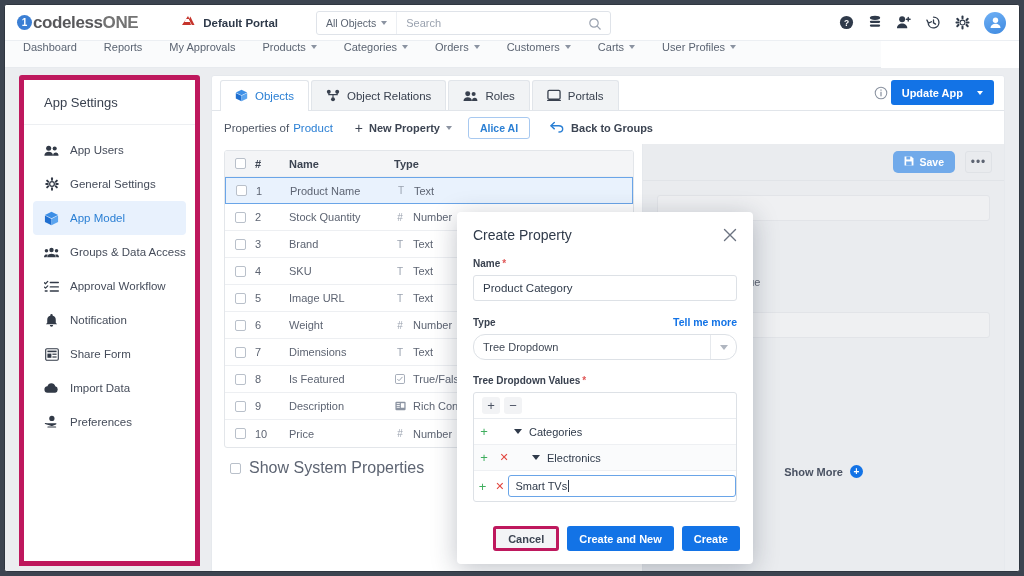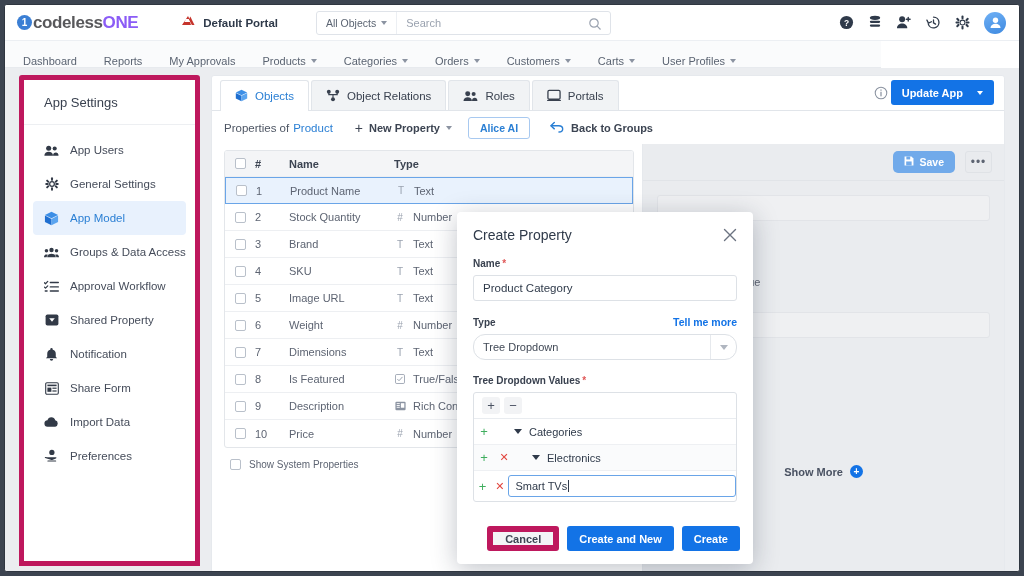--- a/index.html
+++ b/index.html
@@ -26,21 +26,21 @@
   }
   .logo { display: flex; align-items: center; margin-left: 12px; }
   .logo-mark {
     width: 15px; height: 15px; border-radius: 50%;
     background: #3b7fd4; color: #fff; font-size: 10px; font-weight: bold;
     display: flex; align-items: center; justify-content: center;
     margin-right: 1px; line-height: 1;
   }
   .logo-text { font-size: 17px; font-weight: bold; letter-spacing: -0.4px; }
   .logo-text .a { color: #58585b; }
-  .logo-text .b { color: #8b5cf6; }
+  .logo-text .b { color: #737373; }
 
   .portal { display: flex; align-items: center; margin-left: 42px; gap: 7px; }
   .portal-name { font-size: 11.5px; color: #2f3a4a; font-weight: bold; }
 
   .searchwrap { display: flex; margin-left: 38px; align-items: center;
     border: 1px solid #dfe3e9; border-radius: 3px; height: 24px; }
   .allobj { display: flex; align-items: center; gap: 5px; padding: 0 9px;
     font-size: 10.5px; color: #5b6472; height: 100%; border-right: 1px solid #eceff3;}
   .searchbox { width: 213px; height: 100%; display: flex; align-items: center;
      position: relative; }
@@ -54,21 +54,21 @@
 
   .hicons { position: absolute; right: 13px; display: flex; align-items: center; gap: 14px; }
   .hic { color: #3d4350; display: flex; }
   .avatar { width: 22px; height: 22px; border-radius: 50%;
     background: linear-gradient(160deg,#6fb0f5,#3f8ae0);
     display: flex; align-items: center; justify-content: center; }
 
   
   .navbar { position: absolute; left: 0; top: 36px; width: 876px; height: 27px;
     background: #fafbfc; border-bottom: 1px solid #e7eaee;
-    display: flex; align-items: flex-end; padding-left: 18px; }
+    display: flex; align-items: flex-start; padding-left: 18px; }
   .nav-item { display: flex; align-items: center; gap: 5px; font-size: 11px;
     color: #5b6472; margin-right: 27px; cursor: default; }
   .caret { width: 0; height: 0; border-left: 3.5px solid transparent;
     border-right: 3.5px solid transparent; border-top: 4px solid #8b93a1; }
 
   
   .body { position: absolute; left: 0; top: 63px; width: 1014px; height: 505px;
     background: #ebedf0; }
 
   
@@ -140,21 +140,21 @@
   .c-chk { width: 30px; display: flex; justify-content: center; }
   .c-num { width: 34px; }
   .c-name { width: 105px; }
   .c-type { display: flex; align-items: center; gap: 7px; }
   .chk { width: 11px; height: 11px; border: 1px solid #b9c0ca; border-radius: 2px;
      background: #fff; }
   .ty-ic { color: #9aa2af; font-size: 10px; display: flex; width: 12px;
      justify-content: center;}
 
   .showsys { display: flex; align-items: center; gap: 8px; margin-top: 11px;
-     margin-left: 6px; font-size: 10px; color: #5d6472; }
+     margin-left: 6px; font-size: 16px; color: #5d6472; }
 
   
   .rp-topbar { height: 37px; border-bottom: 1px solid #e1e4e8;
      display: flex; align-items: center; justify-content: flex-end;
      padding-right: 12px; gap: 10px; }
   .btn-save { background: #71aaea; color: #fff; font-size: 10.5px; font-weight: bold;
      border-radius: 5px; height: 22px; padding: 0 11px; display: flex;
      align-items: center; gap: 5px; cursor: default; }
   .btn-dots { background: #e9ebee; border: 1px solid #dfe2e6; border-radius: 3px;
      height: 22px; width: 27px; display: flex; align-items: center;
@@ -217,21 +217,21 @@
      border-right: 4px solid transparent; border-top: 5px solid #2f3a4a;
      margin-right: 7px; }
   .tnode-in { width: 100%; height: 22px; border: 1px solid #6aa5e8;
      border-radius: 3px; display: flex; align-items: center; padding: 0 6px;
      font-size: 11px; color: #2f3a4a; background: #fff; }
   .caretcur { width: 1px; height: 12px; background: #2f3a4a; margin-left: 1px; }
 
   .m-foot { position: absolute; right: 13px; bottom: 13px; display: flex; gap: 8px; }
   .mb { height: 25px; border-radius: 3px; display: flex; align-items: center;
      padding: 0 12px; font-size: 11px; font-weight: bold; cursor: default; }
-  .mb.cancel { background: #f3f4f6; border: 6px solid #be185d; color: #3c4452; }
+  .mb.cancel { background: #f3f4f6; border: 3px solid #be185d; color: #3c4452; }
   .mb.primary { background: #1373e6; color: #fff; }
 </style>
 </head>
 <body>
 
 <div class="frame">
 
   <div class="topbar">
     <div class="logo">
       <div class="logo-mark">1</div>
@@ -423,29 +423,20 @@
                 <path d="M0.4 7.1 1.6 8.3 4 5.8" fill="none" stroke="currentColor" stroke-width="1.3" stroke-linecap="round" stroke-linejoin="round"></path>
                 <rect x="6" y="1.4" width="10" height="1.5" rx="0.7" fill="currentColor"></rect>
                 <rect x="6" y="6.1" width="10" height="1.5" rx="0.7" fill="currentColor"></rect>
                 <rect x="6" y="10.5" width="10" height="1.5" rx="0.7" fill="currentColor"></rect>
                 <rect x="0.6" y="10.4" width="3.4" height="1.6" rx="0.7" fill="currentColor"></rect>
               </svg>
             </span>
           <span>Approval Workflow</span>
         </div>
 
-        <div class="sb-item">
-          <span class="sb-ic">
-              <svg width="14" height="14" viewBox="0 0 14 14">
-                <rect x="0.6" y="1.4" width="12.8" height="11.2" rx="1.8" fill="currentColor"></rect>
-                <path d="M4.2 5.2h5.6L7 8.8z" fill="#fff"></path>
-              </svg>
-            </span>
-          <span>Shared Property</span>
-        </div>
 
         <div class="sb-item">
           <span class="sb-ic">
               <svg width="13" height="15" viewBox="0 0 14 15">
                 <path d="M7 0.6a1.3 1.3 0 0 1 1.3 1.3v.5A4.6 4.6 0 0 1 11.6 7v3l1.4 1.6H1L2.4 10V7a4.6 4.6 0 0 1 3.3-4.6v-.5A1.3 1.3 0 0 1 7 .6z" fill="currentColor"></path>
                 <path d="M5.2 12.3h3.6a1.8 1.8 0 0 1-3.6 0z" fill="currentColor"></path>
               </svg>
             </span>
           <span>Notification</span>
         </div>

